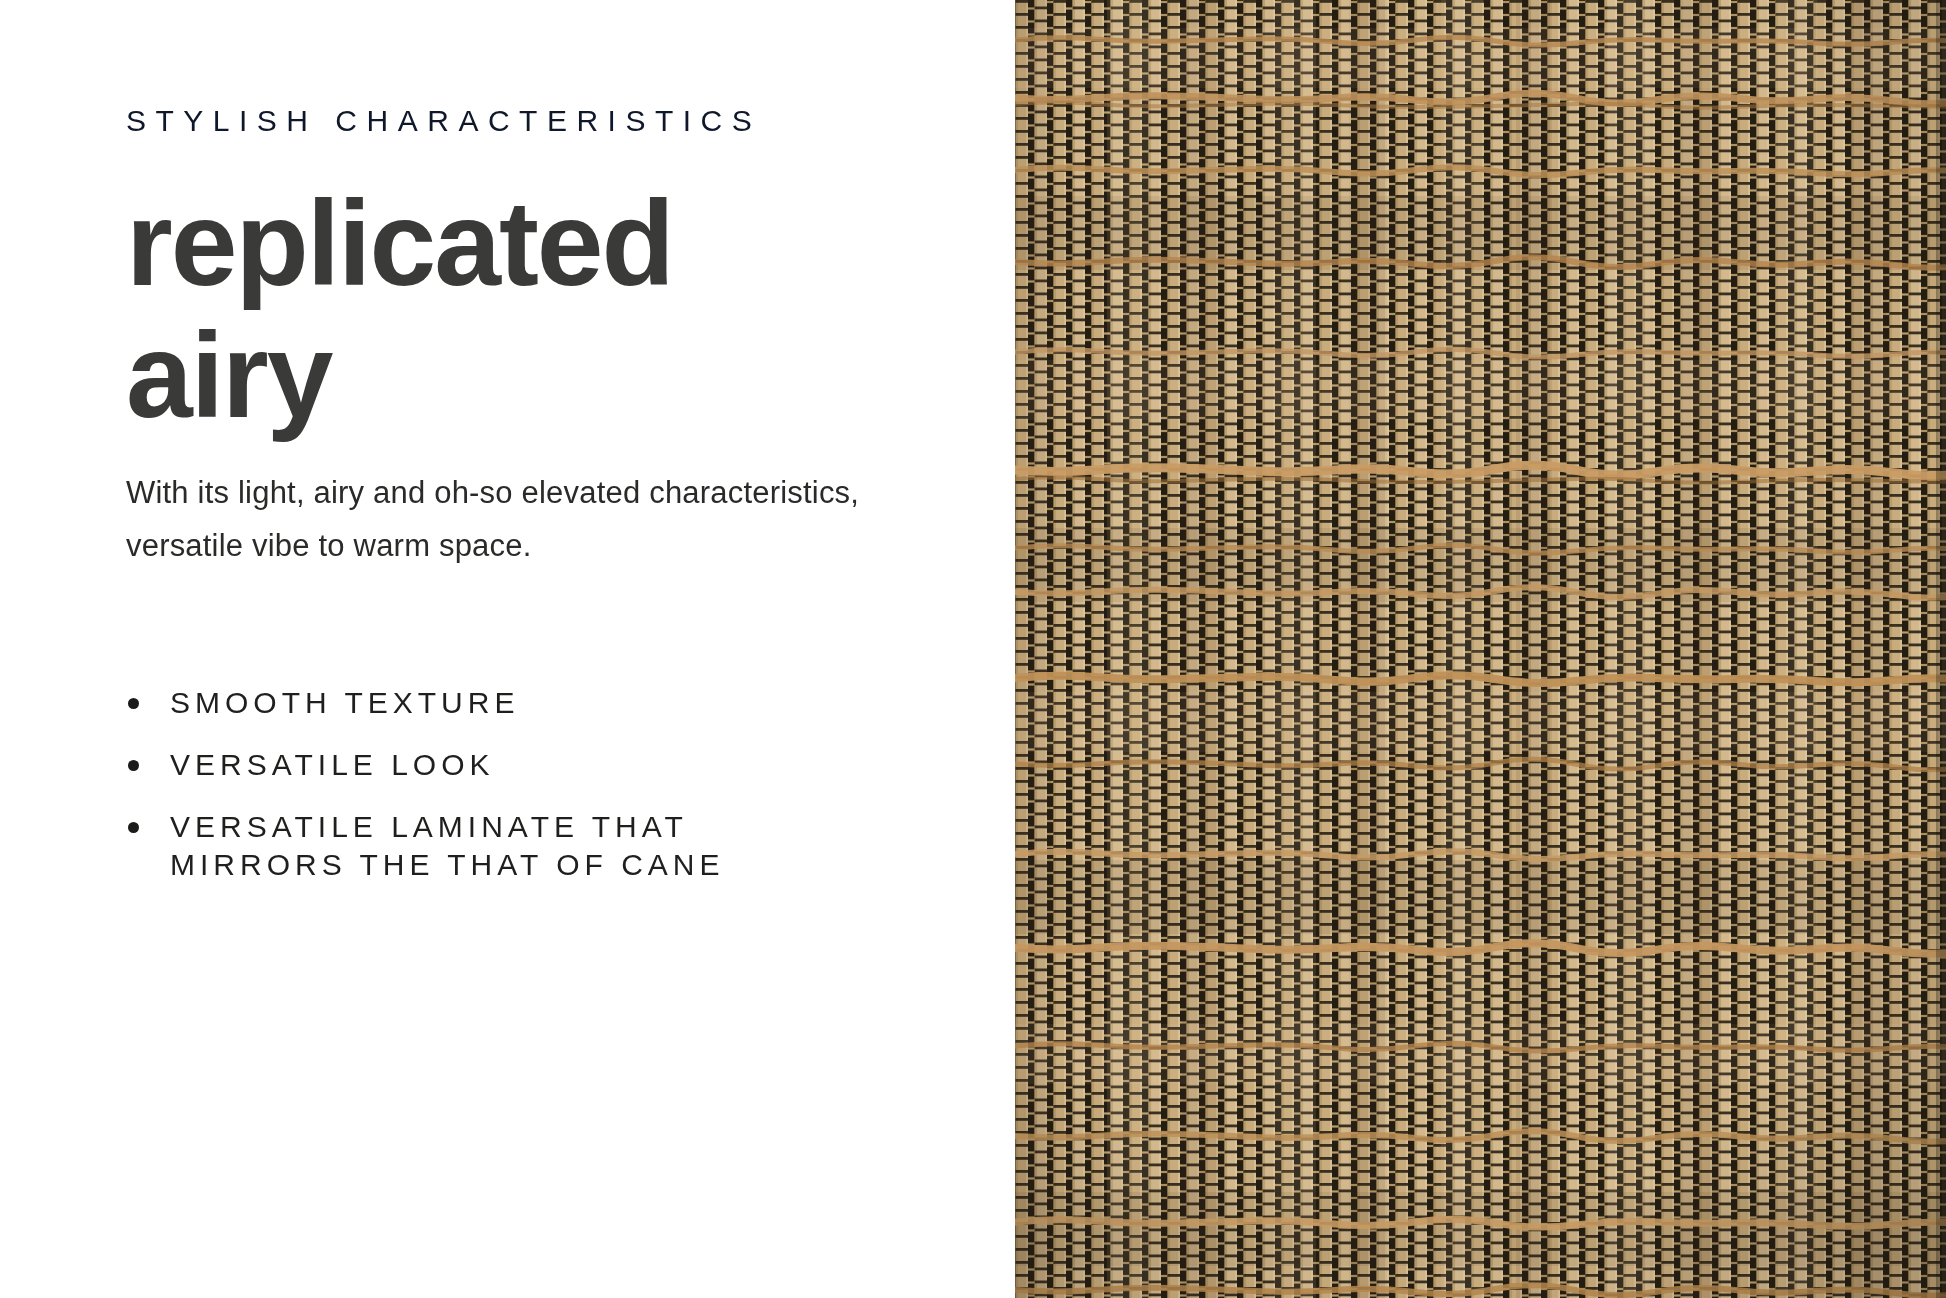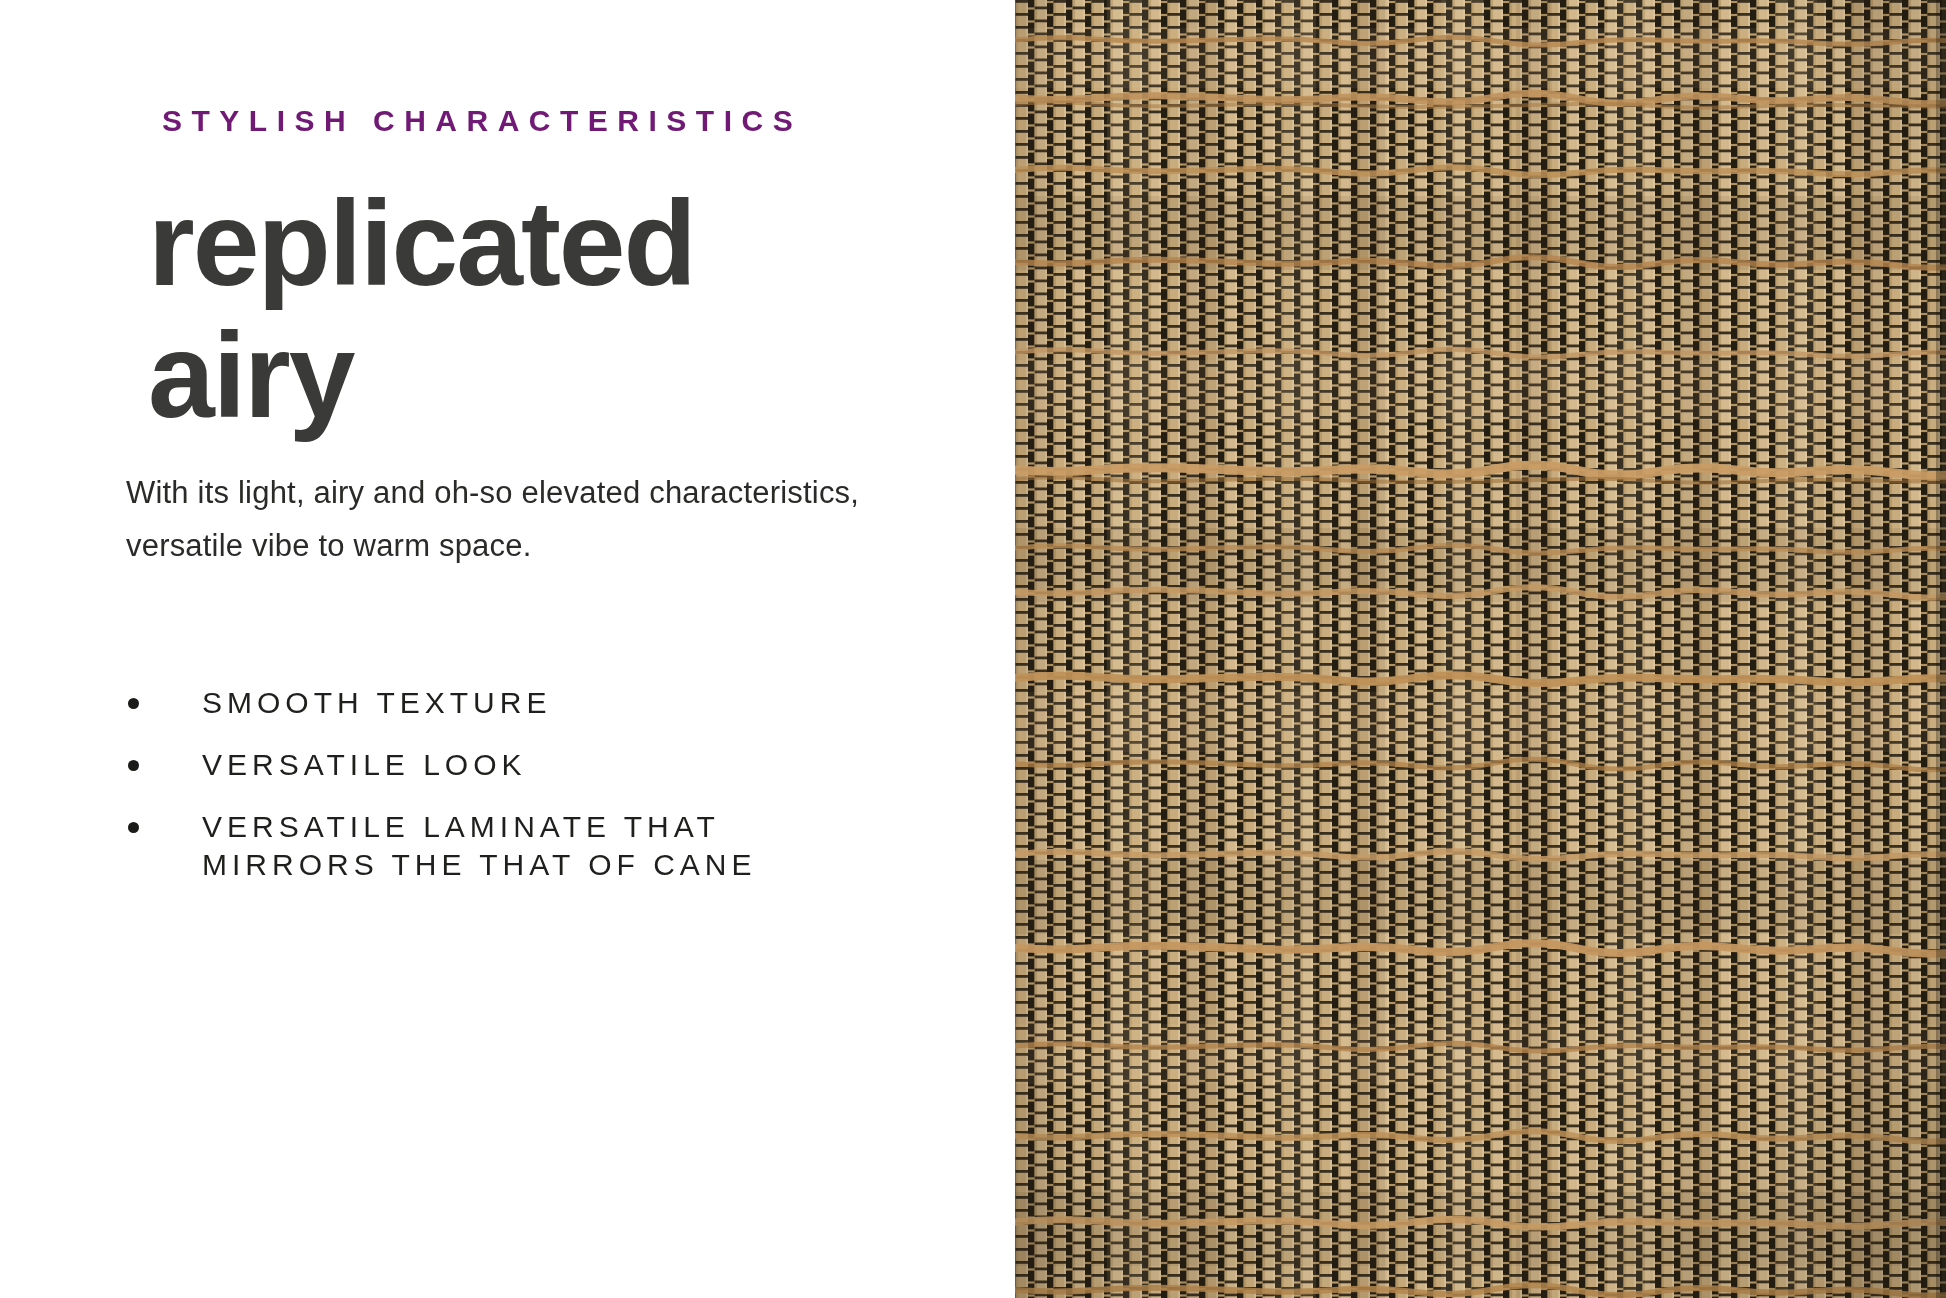--- a/index.html
+++ b/index.html
@@ -20,37 +20,36 @@
     width: 1015px; height: 1298px;
     background: #ffffff;
   }
 
   .eyebrow {
     position: absolute;
     left: 126px; top: 103px;
     font-size: 30px;
     line-height: 36px;
     letter-spacing: 9.5px;
-    font-weight: 700;
-    color: #701a75;
+    font-weight: 400;
+    color: #0f172a;
     white-space: nowrap;
-    margin-left: 36px;
   }
 
   .page-title {
     position: absolute;
     left: 126px; top: 177px;
     margin: 0;
     font-size: 120px;
     line-height: 132px;
     letter-spacing: -2px;
     font-weight: 700;
     color: #3a3a38;
   }
-  .page-title span { display: block; margin-left: 22px; }
+  .page-title span { display: block; }
 
   .description {
     position: absolute;
     left: 126px; top: 467px;
     width: 780px;
     font-size: 31px;
     line-height: 52.5px;
     letter-spacing: 0.2px;
     color: #2a2a28;
   }
@@ -73,21 +72,21 @@
     white-space: nowrap;
   }
   .feature-list li:last-child { margin-bottom: 0; }
   .feature-list li .dot {
     position: absolute;
     left: 2px; top: 14px;
     width: 11px; height: 11px;
     border-radius: 50%;
     background: #1b1b19;
   }
-  .feature-list li .line { display: block; margin-left: 32px; }
+  .feature-list li .line { display: block; }
 
   
   .texture-pane {
     position: absolute;
     left: 1015px; top: 0;
     width: 931px; height: 1298px;
     background: #241d12;
   }
   .texture-pane svg { display: block; }
 </style>

